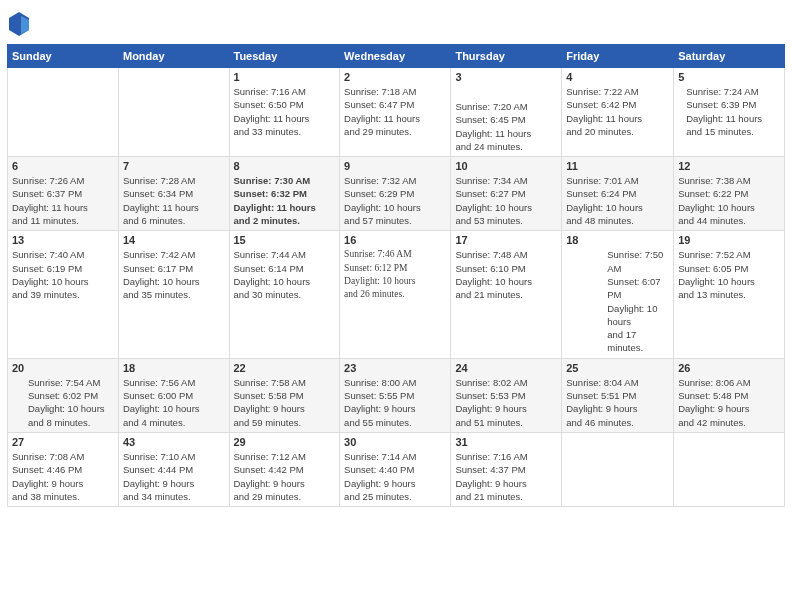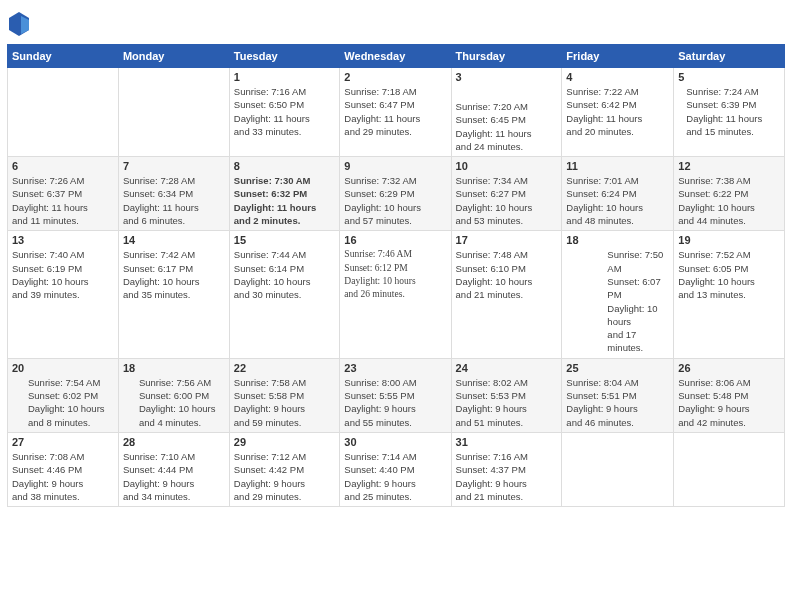--- a/index.html
+++ b/index.html
@@ -274,21 +274,21 @@
         <tr>
           <td>
             <span class="day-num">20</span>
             <div class="cell-text" style="white-space: pre-line; margin-left: 16px;">Sunrise: 7:54 AM
 Sunset: 6:02 PM
 Daylight: 10 hours
 and 8 minutes.</div>
           </td>
           <td>
             <span class="day-num">18</span>
-            <div class="cell-text" style="white-space: pre-line; margin-left: 16px;">Sunrise: 7:56 AM
+            <div class="cell-text" style="white-space: pre-line;">Sunrise: 7:56 AM
 Sunset: 6:00 PM
 Daylight: 10 hours
 and 4 minutes.</div>
           </td>
           <td>
             <span class="day-num">22</span>
             <div class="cell-text" style="white-space: pre-line;">Sunrise: 7:58 AM
 Sunset: 5:58 PM
 Daylight: 9 hours
 and 59 minutes.</div>
@@ -324,21 +324,21 @@
         </tr>
         <tr>
           <td>
             <span class="day-num">27</span>
             <div class="cell-text" style="white-space: pre-line;">Sunrise: 7:08 AM
 Sunset: 4:46 PM
 Daylight: 9 hours
 and 38 minutes.</div>
           </td>
           <td>
-            <span class="day-num">28</span>
+            <span class="day-num">43</span>
             <div class="cell-text" style="white-space: pre-line;">Sunrise: 7:10 AM
 Sunset: 4:44 PM
 Daylight: 9 hours
 and 34 minutes.</div>
           </td>
           <td>
             <span class="day-num">29</span>
             <div class="cell-text" style="white-space: pre-line;">Sunrise: 7:12 AM
 Sunset: 4:42 PM
 Daylight: 9 hours

